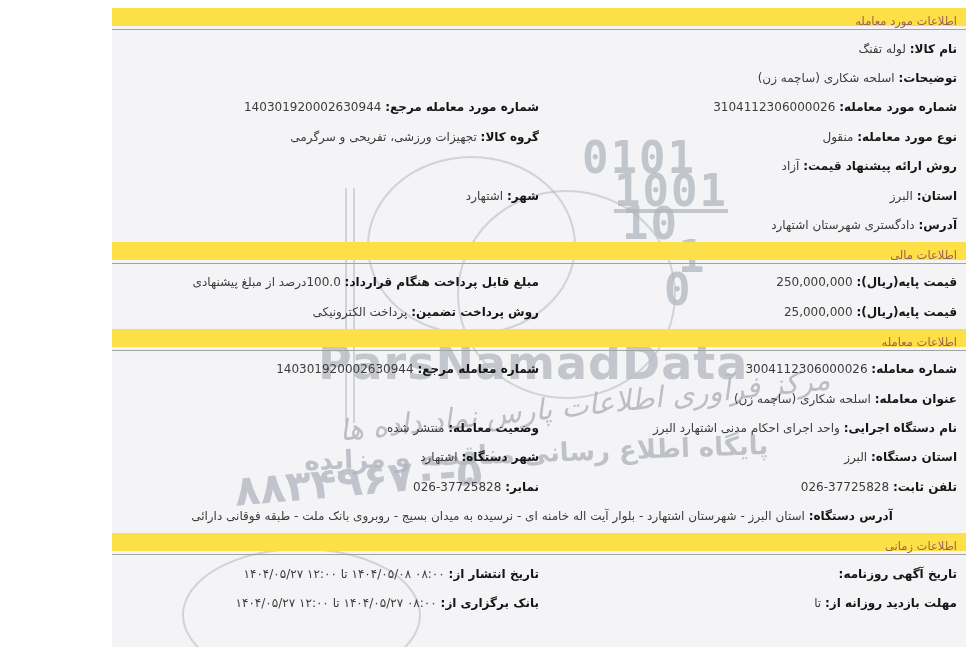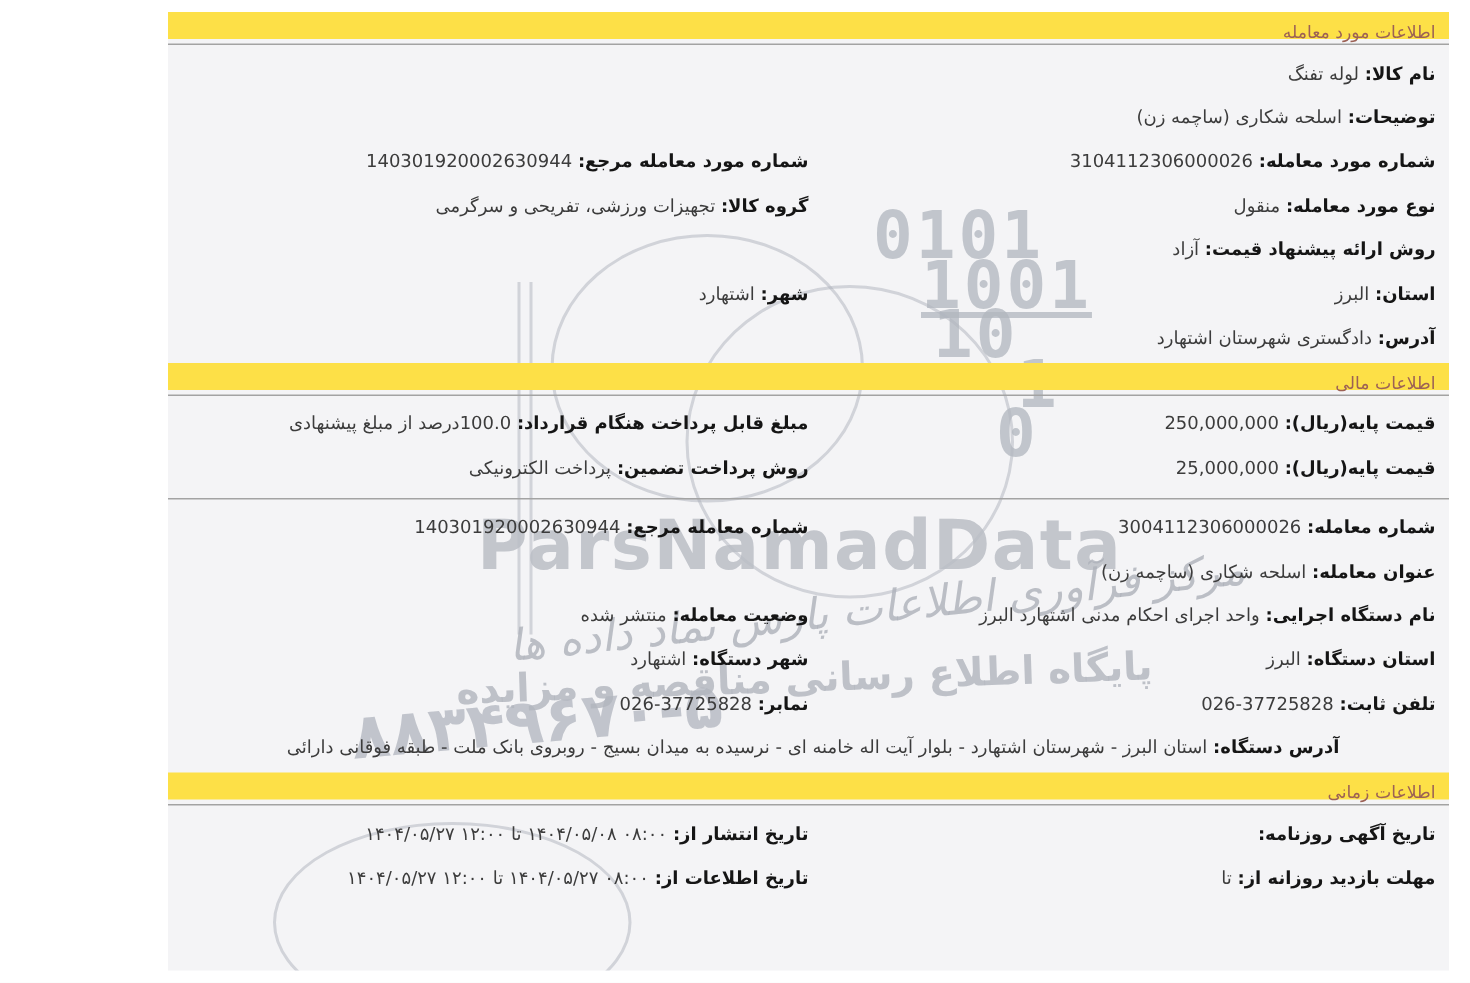--- a/index.html
+++ b/index.html
@@ -127,20 +127,21 @@
             <div class="cell"><span class="lbl">قیمت پایه(ریال):</span> <span class="val">250,000,000</span></div>
             <div class="cell"><span class="lbl">مبلغ قابل پرداخت هنگام قرارداد:</span> <span class="val">100.0درصد از مبلغ پیشنهادی</span></div>
           </div>
           <div class="row">
             <div class="cell"><span class="lbl">قیمت پایه(ریال):</span> <span class="val">25,000,000</span></div>
             <div class="cell"><span class="lbl">روش پرداخت تضمین:</span> <span class="val">پرداخت الکترونیکی</span></div>
           </div>
         </div>
       </section>
       <section>
+        <div class="sec-title">اطلاعات معامله</div>
         <div class="sec-hr"></div>
         <div class="rows">
           <div class="row">
             <div class="cell"><span class="lbl">شماره معامله:</span> <span class="val">3004112306000026</span></div>
             <div class="cell"><span class="lbl">شماره معامله مرجع:</span> <span class="val">140301920002630944</span></div>
           </div>
           <div class="row">
             <div class="cell"><span class="lbl">عنوان معامله:</span> <span class="val">اسلحه شکاری (ساچمه زن)</span></div>
             <div class="cell"></div>
           </div>
@@ -164,19 +165,19 @@
       <section>
         <div class="sec-title">اطلاعات زمانی</div>
         <div class="sec-hr"></div>
         <div class="rows">
           <div class="row">
             <div class="cell"><span class="lbl">تاریخ آگهی روزنامه:</span> <span class="val"></span></div>
             <div class="cell"><span class="lbl">تاریخ انتشار از:</span> <span class="val">۰۸:۰۰ ۱۴۰۴/۰۵/۰۸ تا ۱۲:۰۰ ۱۴۰۴/۰۵/۲۷</span></div>
           </div>
           <div class="row">
             <div class="cell"><span class="lbl">مهلت بازدید روزانه از:</span> <span class="val">تا</span></div>
-            <div class="cell"><span class="lbl">تاریخ اطلاعات از:</span> <span class="val">۰۸:۰۰ ۱۴۰۴/۰۵/۲۷ تا ۱۲:۰۰ ۱۴۰۴/۰۵/۲۷</span></div>
+            <div class="cell"><span class="lbl">بانک برگزاری از:</span> <span class="val">۰۸:۰۰ ۱۴۰۴/۰۵/۲۷ تا ۱۲:۰۰ ۱۴۰۴/۰۵/۲۷</span></div>
           </div>
         </div>
       </section>
     </div>
 
 </div>
 
 </body></html>

